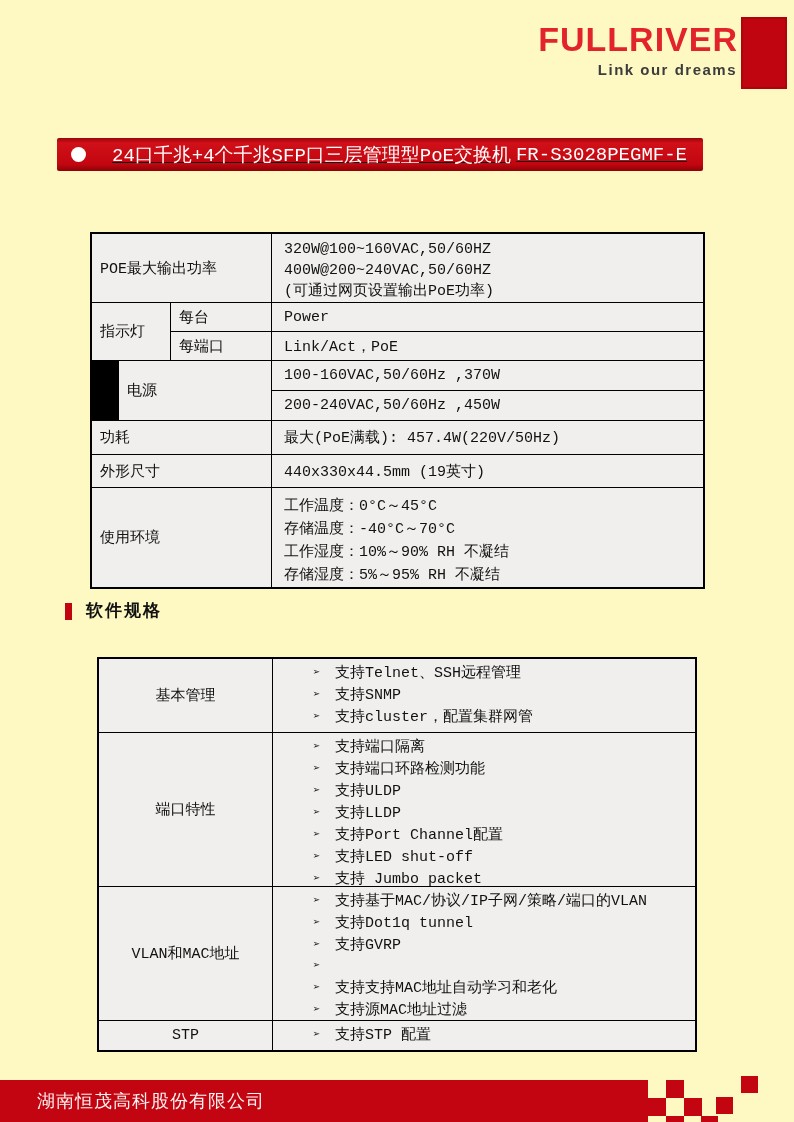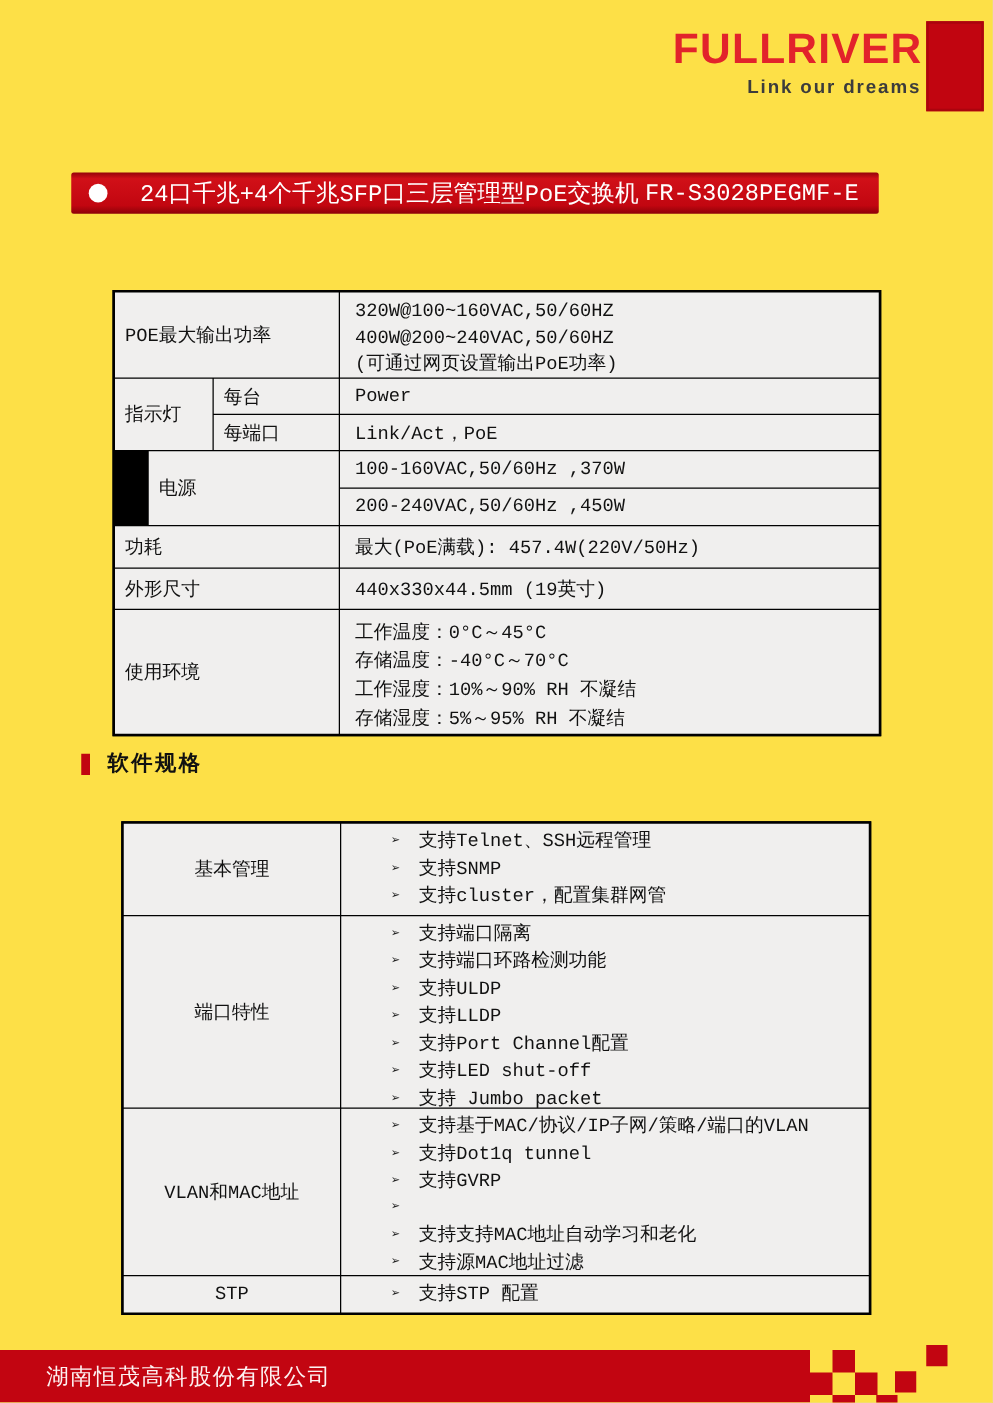--- a/index.html
+++ b/index.html
@@ -1,19 +1,19 @@
 <!DOCTYPE html>
 <html><head>
 <meta charset="utf-8">
 <style>
   html,body{margin:0;padding:0;}
   body{background:#d8d8d8;}
   #page{
     position:relative;width:794px;height:1122px;margin:0 auto;
-    background:#fde047;overflow:hidden;
+    background:#fef9c3;overflow:hidden;
     font-family:"Liberation Mono","DejaVu Sans Mono",monospace;
     color:#111;
   }
   
   .brand{
     position:absolute;top:22px;right:56px;
     font-family:"Liberation Sans","DejaVu Sans",sans-serif;
     font-weight:bold;font-size:34px;line-height:34px;color:#e2232b;
     letter-spacing:1px;
   }
@@ -23,21 +23,21 @@
     font-weight:bold;font-size:15px;color:#3c3c3c;letter-spacing:1.5px;
   }
   .corner-square{
     position:absolute;left:741px;top:17px;width:46px;height:72px;
     background:#c10510;border:2px solid #ab040d;box-sizing:border-box;
   }
   
   .banner{
     position:absolute;left:57px;top:138px;width:646px;height:33px;
     background:linear-gradient(180deg,#96040a 0%,#d11018 15%,#c20610 80%,#8c0208 100%);
-    border-radius:2px;display:flex;align-items:center;box-sizing:border-box;
+    border-radius:2px;display:flex;align-items:center;box-sizing:border-box;text-decoration:underline;
   }
   .banner .dot{
     width:15px;height:15px;border-radius:50%;background:#ffffff;
     margin-left:14px;flex:0 0 auto;
   }
   .banner .t-title{margin-left:26px;font-size:19px;color:#fff;white-space:nowrap;}
   .banner .t-model{margin-left:auto;margin-right:16px;font-size:19px;color:#fff;white-space:nowrap;}
   
   .grid{
     position:absolute;display:grid;gap:1px;background:#000;

